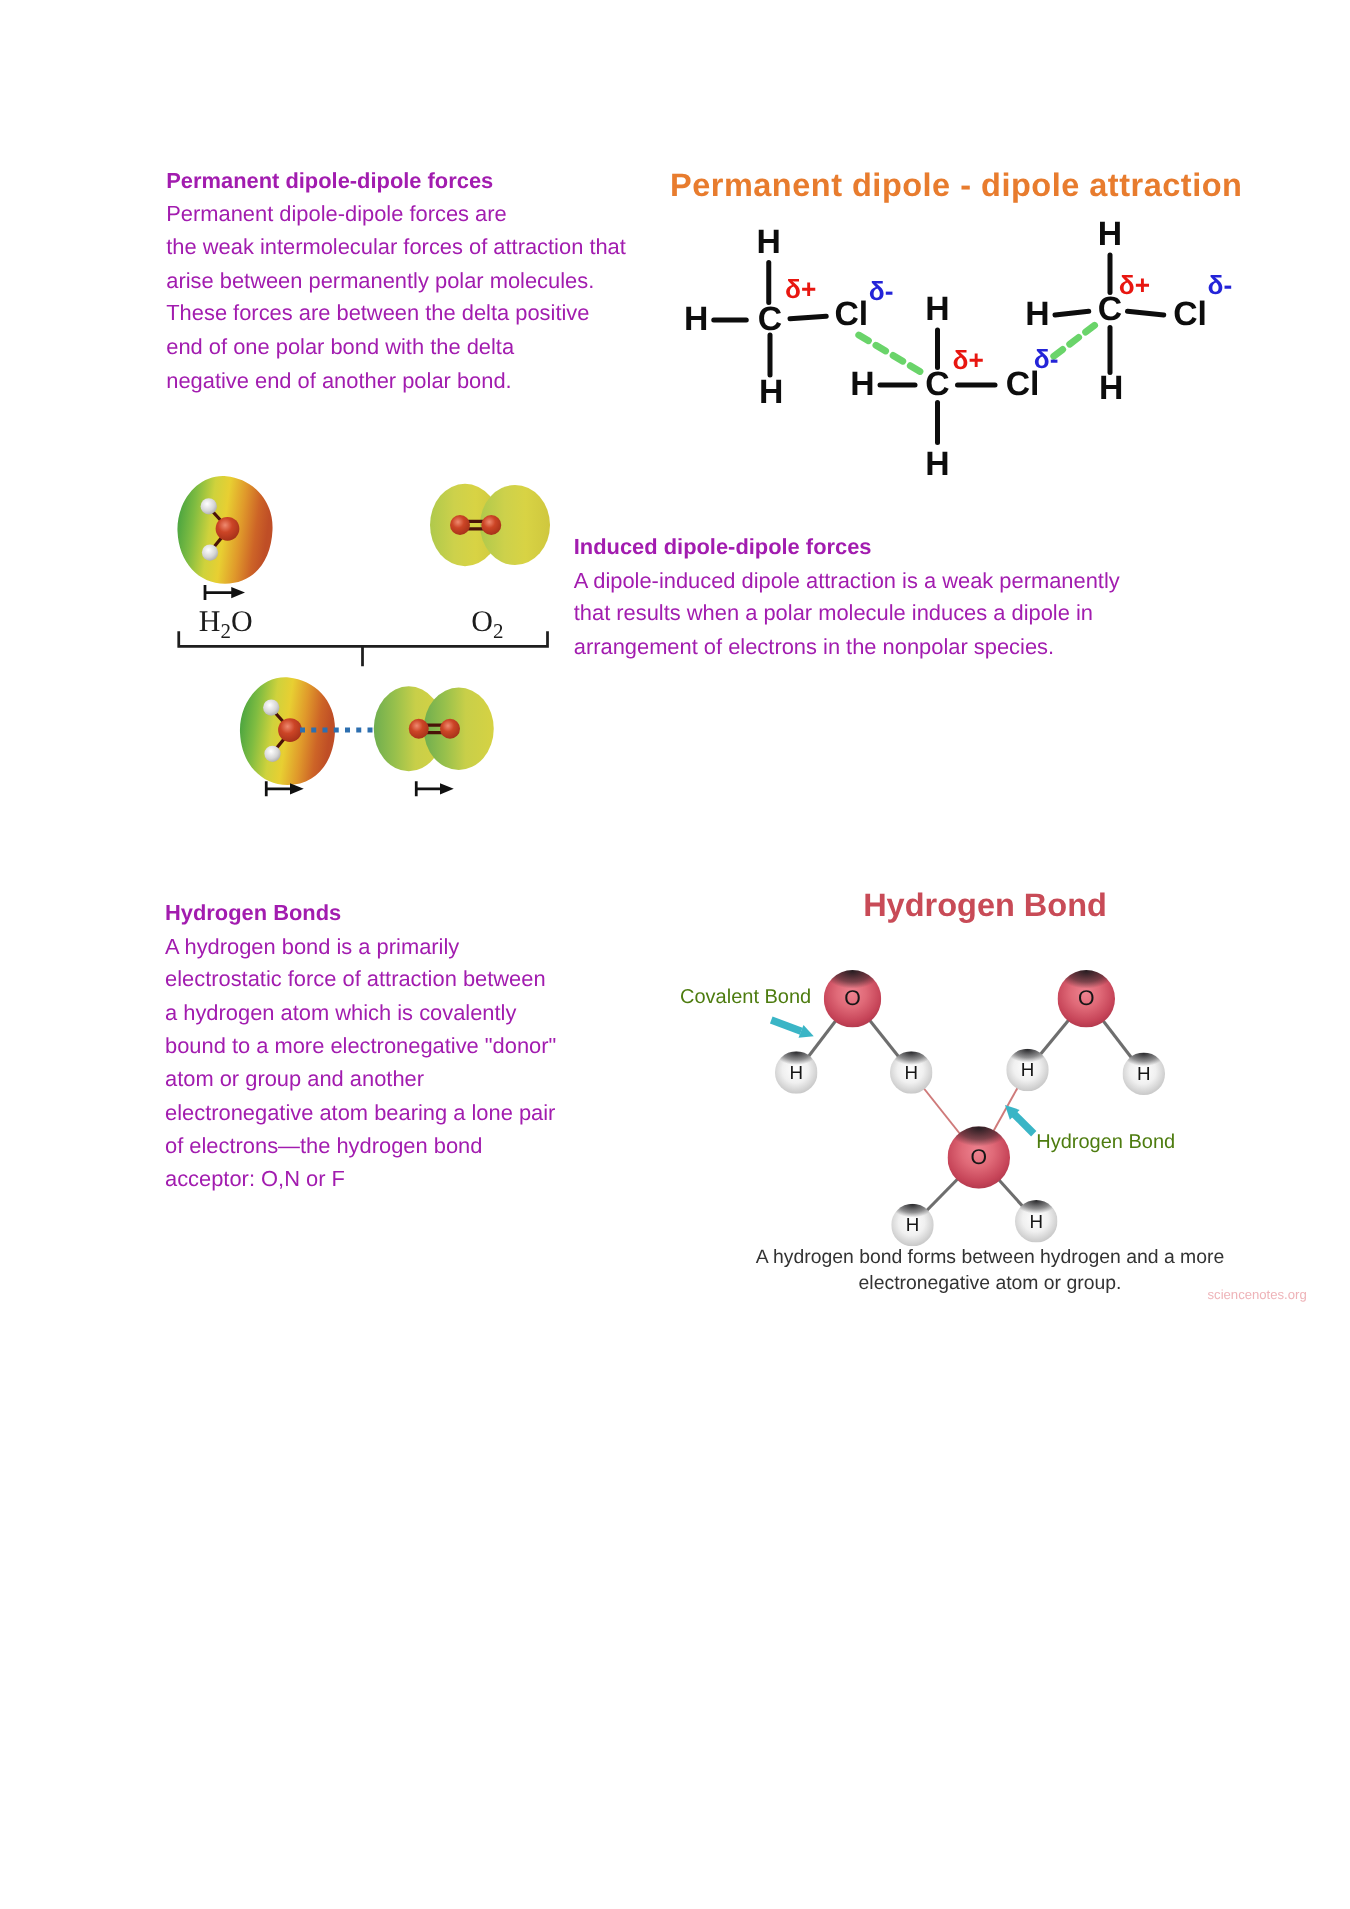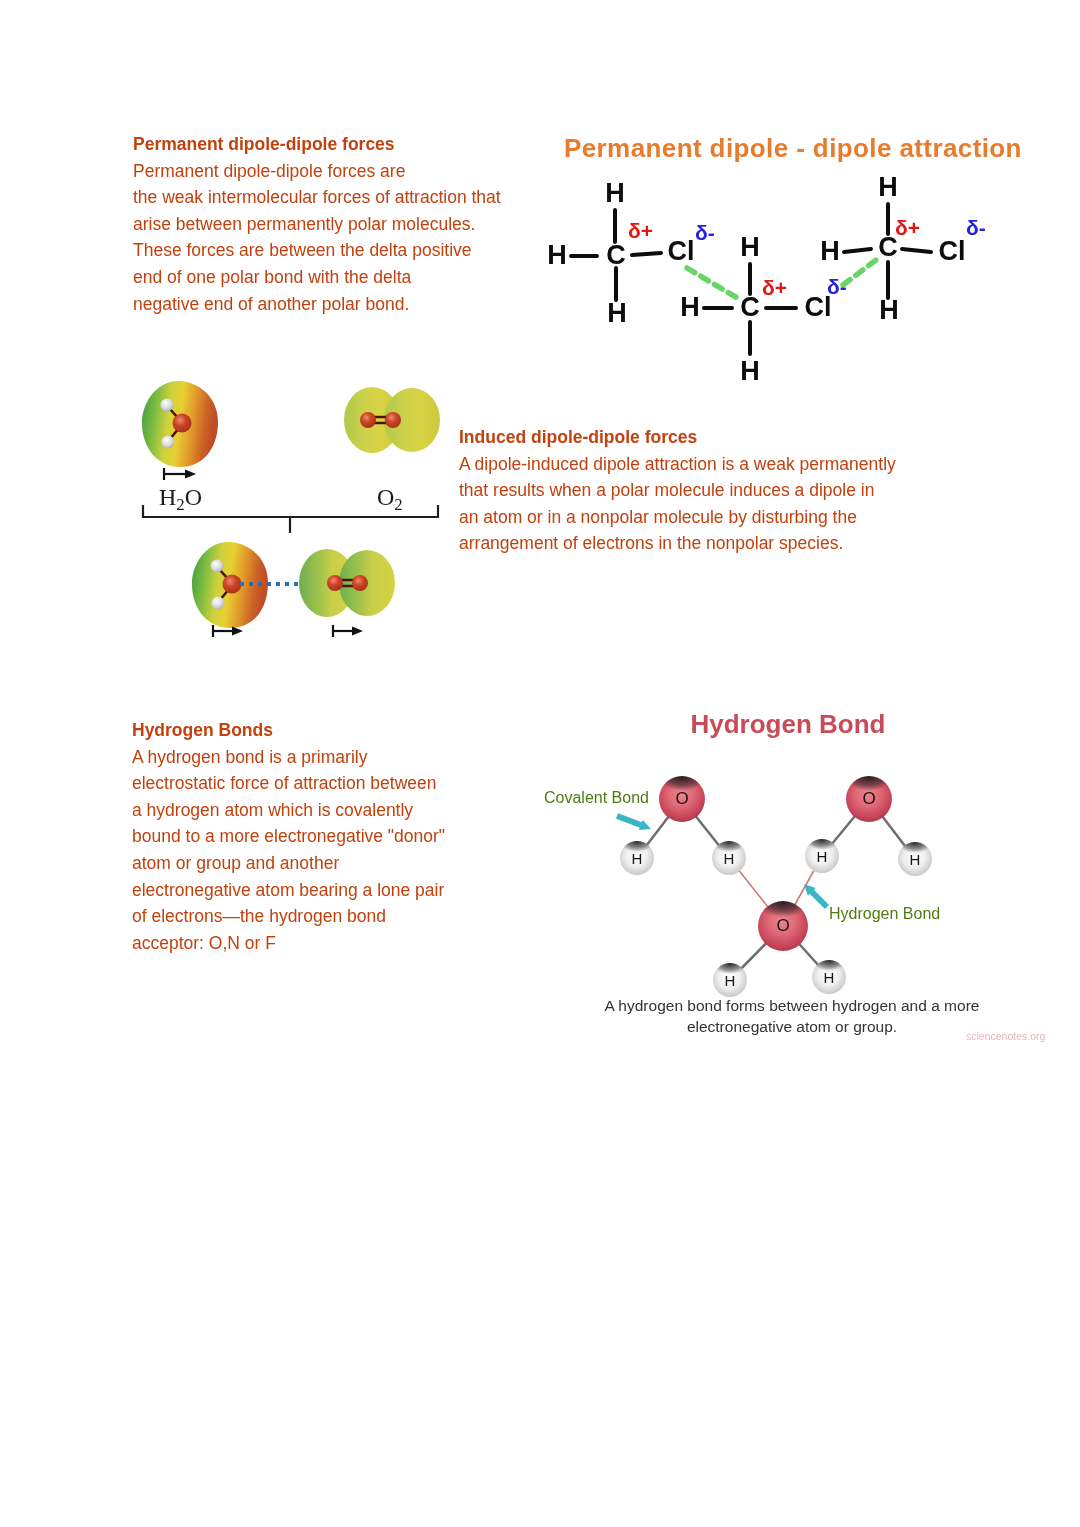--- a/index.html
+++ b/index.html
@@ -1,23 +1,23 @@
 <!DOCTYPE html>
 <html><head>
 <meta charset="utf-8">
 <style>
   html,body{margin:0;padding:0;background:#ffffff;}
   .page{position:relative;width:1080px;height:1527px;background:#ffffff;overflow:hidden;
         font-family:"Liberation Sans",sans-serif;color:#1a1a1a;}
-  .tb{position:absolute;font-size:17.5px;line-height:26.6px;color:#c2410c;}
+  .tb{position:absolute;font-size:17.5px;line-height:26.6px;color:#a21caf;}
   .tb p{margin:0;}
   .bold{font-weight:700;}
   .it{}
 
-  .pd-title{position:absolute;left:564px;top:133px;width:505px;font-size:26px;font-weight:700;
+  .pd-title{position:absolute;left:536px;top:133px;width:505px;font-size:26px;font-weight:700;
             letter-spacing:0.4px;color:#e87c2e;white-space:nowrap;}
 
   .pd-svg{position:absolute;left:535px;top:172px;}
   .chem{font-family:"Liberation Sans",sans-serif;font-weight:700;font-size:27px;fill:#0d0d0d;}
   .delta{font-family:"Liberation Sans",sans-serif;font-weight:700;font-size:21px;}
   .dplus{fill:#e81610;}
   .dminus{fill:#2424d8;}
   .bond{stroke:#0d0d0d;stroke-width:4;stroke-linecap:round;}
   .attract{stroke:#5ad05a;stroke-width:5.5;stroke-dasharray:9 7;stroke-linecap:round;opacity:.9;}
 
@@ -207,21 +207,20 @@
       <line class="espArrow" x1="198" y1="261" x2="222" y2="261"></line>
       <line class="espArrow" x1="198" y1="255" x2="198" y2="267"></line>
       <path d="M228,261 L217,256.5 L217,265.5 Z" fill="#111"></path>
     </g>
   </svg>
 
   <div class="tb" style="left:459px;top:424px;width:510px">
     <p class="bold">Induced dipole-dipole forces</p>
     <p>A dipole-induced dipole attraction is a weak permanently</p>
     <p>that results when a polar molecule induces a dipole in</p>
-    <p>an atom or in a nonpolar molecule by disturbing the</p>
     <p>arrangement of electrons in the nonpolar species.</p>
   </div>
 
   <div class="tb" style="left:132px;top:717px;width:420px">
     <p class="bold">Hydrogen Bonds</p>
     <p>A hydrogen bond is a primarily</p>
     <p>electrostatic force of attraction between</p>
     <p>a hydrogen atom which is covalently</p>
     <p>bound to a more electronegative "donor"</p>
     <p>atom or group and another</p>

